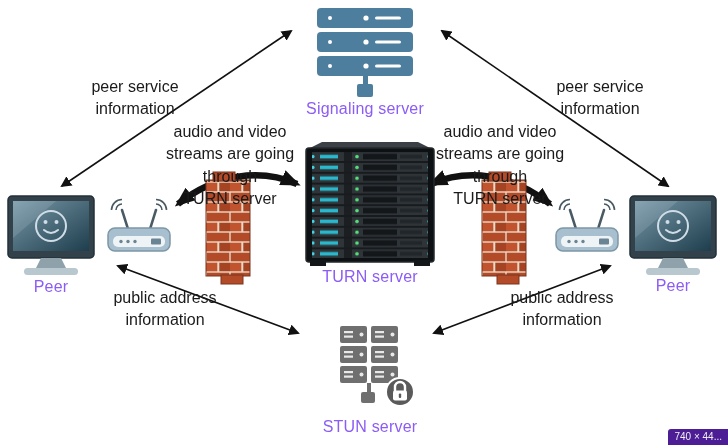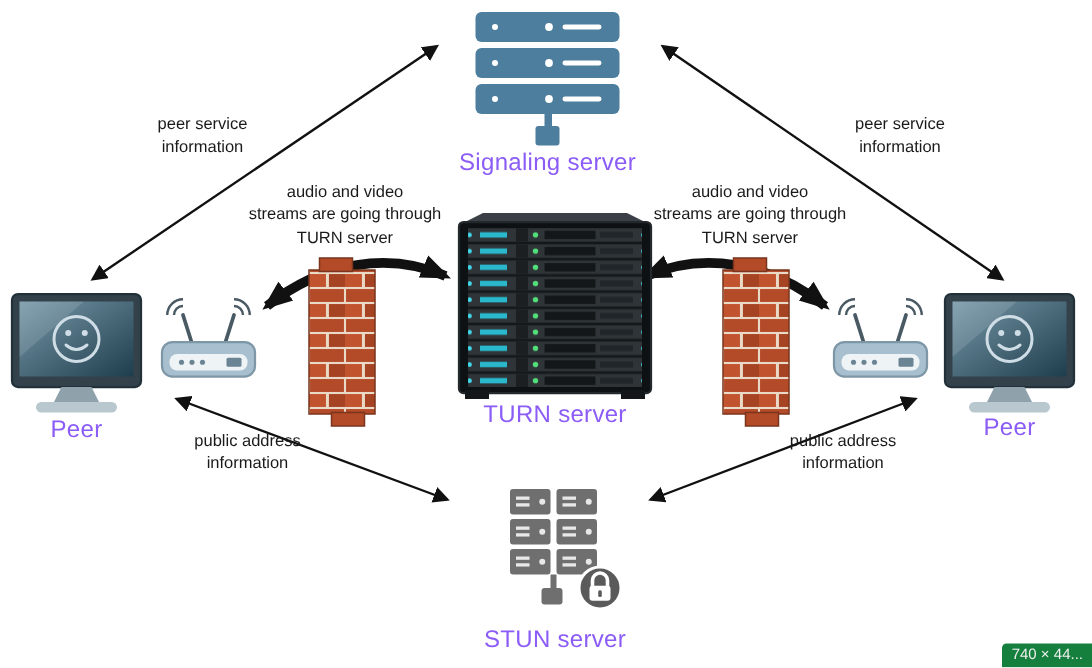--- a/index.html
+++ b/index.html
@@ -6,25 +6,25 @@
   .stage{
     position:relative;width:728px;height:445px;background:#ffffff;
     overflow:hidden;font-family:"Liberation Sans",sans-serif;
   }
   .stage svg{position:absolute;left:0;top:0;}
   .node-label{
     position:absolute;text-align:center;font-size:16px;color:#8b5cf6;
     letter-spacing:0.2px;z-index:5;
   }
   .edge-label{
-    position:absolute;text-align:center;font-size:11px;line-height:1.4;
+    position:absolute;text-align:center;font-size:16px;line-height:1.4;
     color:#1a1a1a;white-space:pre-line;z-index:5;
   }
   .dim-badge{
-    position:absolute;right:0;bottom:0;background:#15803d;color:#f0f0f0;
+    position:absolute;right:0;bottom:0;background:#4c1d95;color:#f0f0f0;
     font-size:10px;padding:2px 6px 3px 6px;border-top-left-radius:3px;z-index:6;
   }
 </style>
 </head>
 <body>
 
 <div class="stage">
 
   <svg width="728" height="445" viewBox="0 0 728 445">
     <defs>

